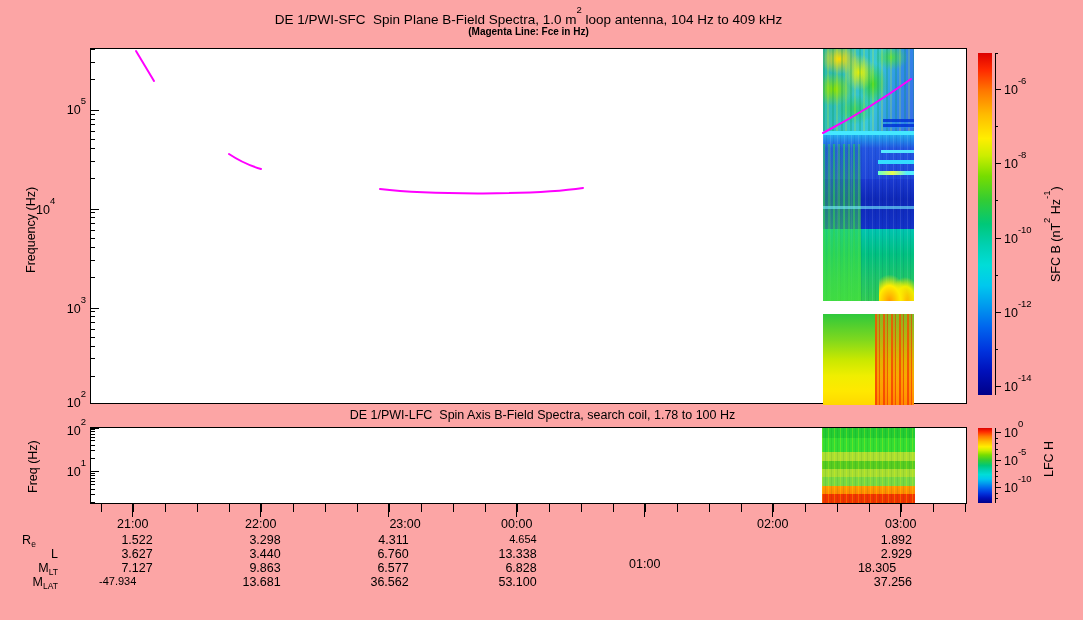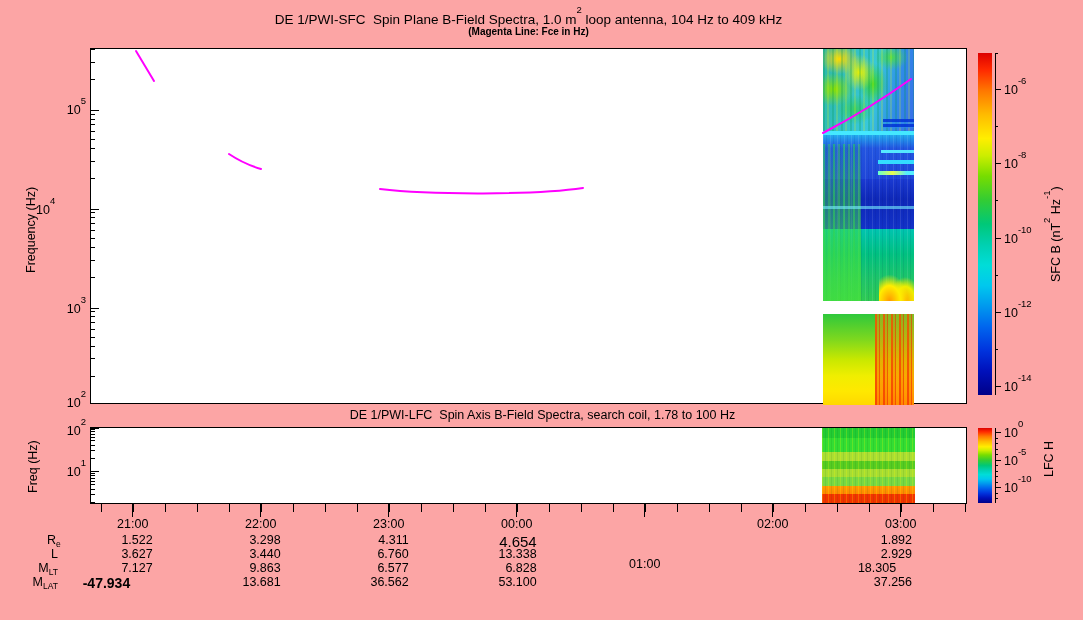--- a/index.html
+++ b/index.html
@@ -206,48 +206,48 @@
       <div style="position: absolute; left: 995px; top: 492.5px; width: 3px; height: 1px; background: rgb(0, 0, 0);"></div>
       <div style="position: absolute; left: 995px; top: 498px; width: 3px; height: 1px; background: rgb(0, 0, 0);"></div>
       <div style="position: absolute; left: 1004px; top: 423px; white-space: nowrap; font-size: 12.5px;"><span>10</span><sup class="e">0</sup></div>
       <div style="position: absolute; left: 1004px; top: 450.5px; white-space: nowrap; font-size: 12.5px;"><span>10</span><sup class="e">-5</sup></div>
       <div style="position: absolute; left: 1004px; top: 478px; white-space: nowrap; font-size: 12.5px;"><span>10</span><sup class="e">-10</sup></div>
       <div style="position: absolute; left: 132.2px; top: 504px; width: 1px; height: 13px; background: rgb(0, 0, 0);"></div>
       <div style="position: absolute; left: 100.7px; top: 517px; width: 64px; text-align: center; font-size: 12.5px;">21:00</div>
       <div style="position: absolute; left: 260.2px; top: 504px; width: 1px; height: 13px; background: rgb(0, 0, 0);"></div>
       <div style="position: absolute; left: 228.7px; top: 517px; width: 64px; text-align: center; font-size: 12.5px;">22:00</div>
       <div style="position: absolute; left: 388.2px; top: 504px; width: 1px; height: 13px; background: rgb(0, 0, 0);"></div>
-      <div style="position: absolute; left: 356.7px; top: 517px; width: 64px; text-align: center; font-size: 12.5px;">23:00</div>
+      <div style="position: absolute; left: 356.7px; top: 517px; width: 64px; text-align: right; font-size: 12.5px;">23:00</div>
       <div style="position: absolute; left: 516.2px; top: 504px; width: 1px; height: 13px; background: rgb(0, 0, 0);"></div>
       <div style="position: absolute; left: 484.7px; top: 517px; width: 64px; text-align: center; font-size: 12.5px;">00:00</div>
       <div style="position: absolute; left: 644.2px; top: 504px; width: 1px; height: 13px; background: rgb(0, 0, 0);"></div>
       <div style="position: absolute; left: 612.7px; top: 517px; width: 64px; text-align: center; font-size: 12.5px; margin-top: 40px;">01:00</div>
       <div style="position: absolute; left: 772.2px; top: 504px; width: 1px; height: 13px; background: rgb(0, 0, 0);"></div>
       <div style="position: absolute; left: 740.7px; top: 517px; width: 64px; text-align: center; font-size: 12.5px;">02:00</div>
       <div style="position: absolute; left: 900.2px; top: 504px; width: 1px; height: 13px; background: rgb(0, 0, 0);"></div>
       <div style="position: absolute; left: 868.7px; top: 517px; width: 64px; text-align: center; font-size: 12.5px;">03:00</div>
-      <div style="position: absolute; left: 0px; top: 533px; width: 58px; text-align: left; font-size: 12.5px; padding-left: 47px;"><span>R</span><span class="sb">e</span></div>
+      <div style="position: absolute; left: 0px; top: 533px; width: 58px; text-align: center; font-size: 12.5px;"><span>R</span><span class="sb">e</span></div>
       <div style="position: absolute; left: 82.7px; top: 533px; width: 70px; text-align: right; font-size: 12.5px;">1.522</div>
       <div style="position: absolute; left: 210.7px; top: 533px; width: 70px; text-align: right; font-size: 12.5px;">3.298</div>
       <div style="position: absolute; left: 338.7px; top: 533px; width: 70px; text-align: right; font-size: 12.5px;">4.311</div>
-      <div style="position: absolute; left: 466.7px; top: 533px; width: 70px; text-align: right; font-size: 15px;">4.654</div>
+      <div style="position: absolute; left: 466.7px; top: 533px; width: 70px; text-align: right; font-size: 11px;">4.654</div>
       <div style="position: absolute; left: 842px; top: 533px; width: 70px; text-align: right; font-size: 12.5px;">1.892</div>
       <div style="position: absolute; left: 0px; top: 547px; width: 58px; text-align: right; font-size: 12.5px;"><span>L</span></div>
       <div style="position: absolute; left: 82.7px; top: 547px; width: 70px; text-align: right; font-size: 12.5px;">3.627</div>
       <div style="position: absolute; left: 210.7px; top: 547px; width: 70px; text-align: right; font-size: 12.5px;">3.440</div>
       <div style="position: absolute; left: 338.7px; top: 547px; width: 70px; text-align: right; font-size: 12.5px;">6.760</div>
       <div style="position: absolute; left: 466.7px; top: 547px; width: 70px; text-align: right; font-size: 12.5px;">13.338</div>
       <div style="position: absolute; left: 842px; top: 547px; width: 70px; text-align: right; font-size: 12.5px;">2.929</div>
       <div style="position: absolute; left: 0px; top: 561px; width: 58px; text-align: right; font-size: 12.5px;"><span>M</span><span class="sb">LT</span></div>
       <div style="position: absolute; left: 82.7px; top: 561px; width: 70px; text-align: right; font-size: 12.5px;">7.127</div>
       <div style="position: absolute; left: 210.7px; top: 561px; width: 70px; text-align: right; font-size: 12.5px;">9.863</div>
       <div style="position: absolute; left: 338.7px; top: 561px; width: 70px; text-align: right; font-size: 12.5px;">6.577</div>
       <div style="position: absolute; left: 466.7px; top: 561px; width: 70px; text-align: right; font-size: 12.5px;">6.828</div>
       <div style="position: absolute; left: 842px; top: 561px; width: 70px; text-align: center; font-size: 12.5px;">18.305</div>
       <div style="position: absolute; left: 0px; top: 575px; width: 58px; text-align: right; font-size: 12.5px;"><span>M</span><span class="sb">LAT</span></div>
-      <div style="position: absolute; left: 82.7px; top: 575px; width: 70px; text-align: left; font-size: 14px; font-weight: bold;">-47.934</div>
+      <div style="position: absolute; left: 82.7px; top: 575px; width: 70px; text-align: center; font-size: 11px;">-47.934</div>
       <div style="position: absolute; left: 210.7px; top: 575px; width: 70px; text-align: right; font-size: 12.5px;">13.681</div>
       <div style="position: absolute; left: 338.7px; top: 575px; width: 70px; text-align: right; font-size: 12.5px;">36.562</div>
       <div style="position: absolute; left: 466.7px; top: 575px; width: 70px; text-align: right; font-size: 12.5px;">53.100</div>
       <div style="position: absolute; left: 842px; top: 575px; width: 70px; text-align: right; font-size: 12.5px;">37.256</div>
     </div>
 
 </div>
 
 </body></html>

